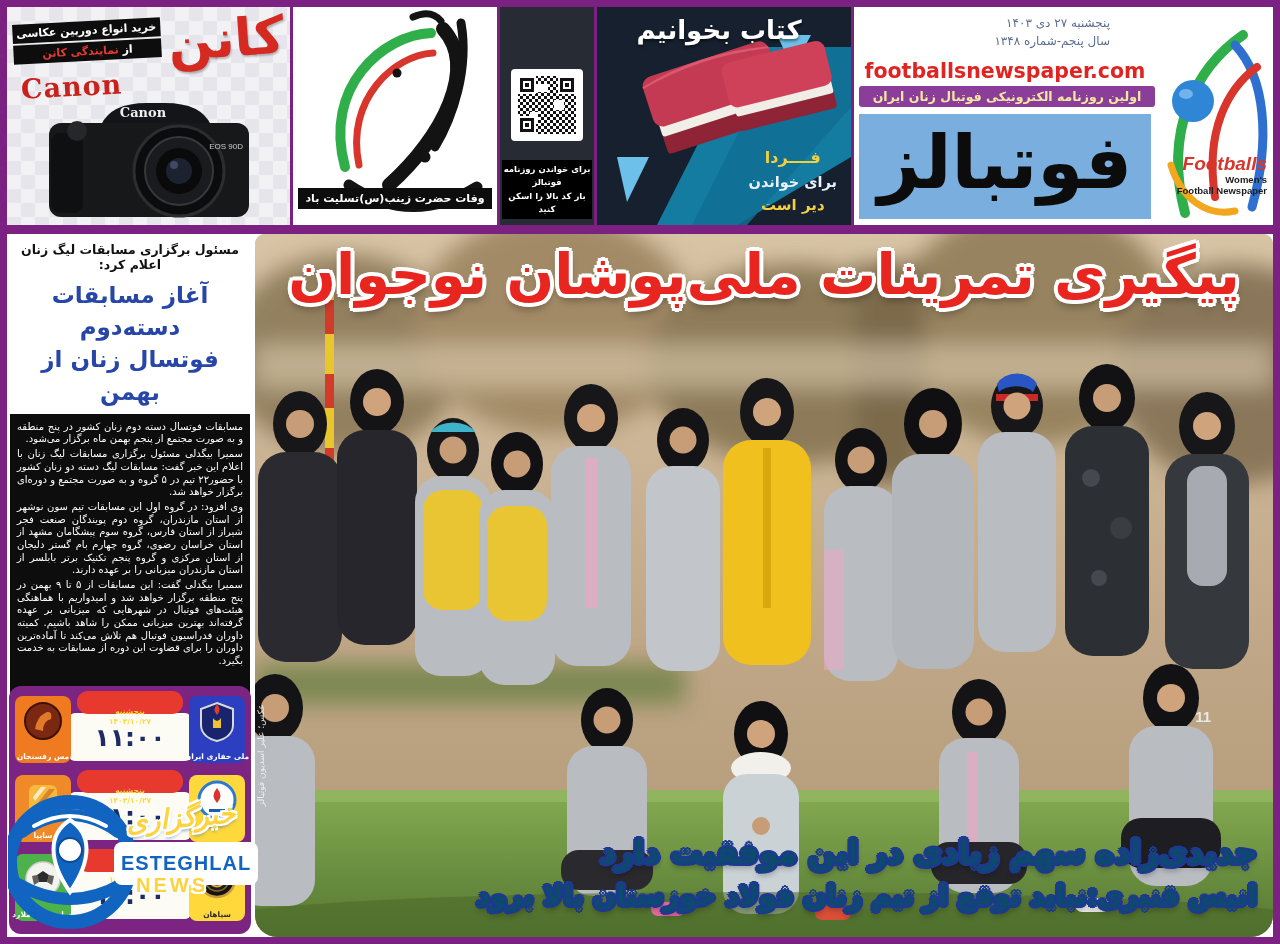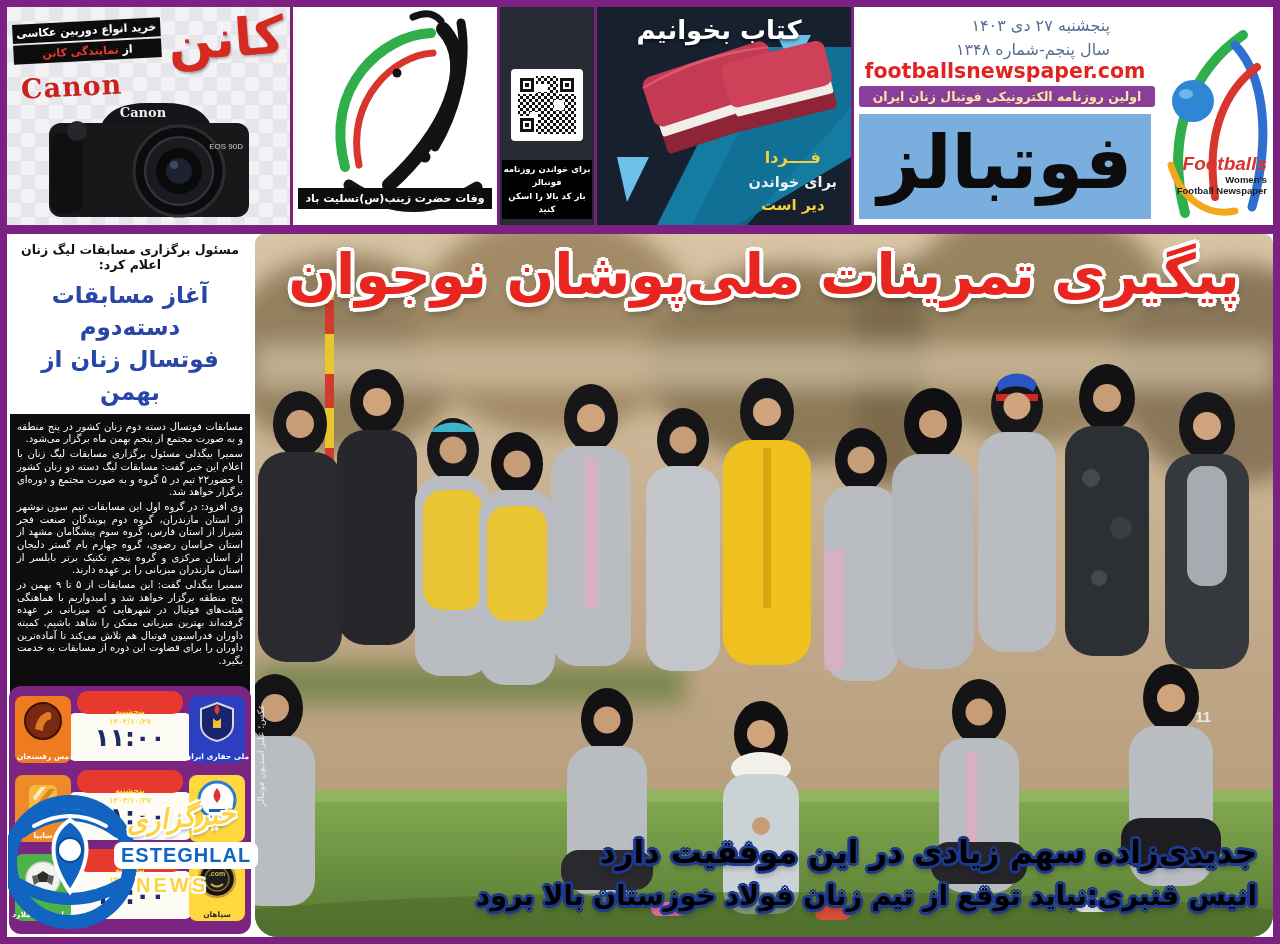--- a/index.html
+++ b/index.html
@@ -29,21 +29,21 @@
   .qr-cap{position:absolute;left:2px;right:2px;bottom:6px;background:#000;color:#fff;font-size:8.5px;font-weight:bold;text-align:center;direction:rtl;line-height:1.55;padding:3px 1px}
 
   .b-books{left:590px;width:254px;background:#16202e}
   .books-title{position:absolute;top:8px;left:0;right:10px;text-align:center;color:#fff;font-size:26px;font-weight:bold;direction:rtl;text-shadow:0 2px 3px rgba(0,0,0,.5);z-index:3}
   .books-tag{position:absolute;right:14px;bottom:8px;text-align:center;direction:rtl;line-height:1.55;z-index:3}
   .books-tag .w1{color:#f4cf3e;font-size:16px;font-weight:bold;letter-spacing:1px}
   .books-tag .w2{color:#eaf2fb;font-size:14.5px;font-weight:bold}
   .books-tag .w3{color:#f4cf3e;font-size:15px;font-weight:bold}
 
   .b-header{left:847px;width:419px;background:#fff}
-  .hdr-date{position:absolute;top:7px;left:4px;width:262px;direction:rtl;text-align:right;color:#5b6d95;font-size:16px;line-height:1.5;padding-right:10px}
+  .hdr-date{position:absolute;top:7px;left:4px;width:262px;direction:rtl;text-align:right;color:#5b6d95;font-size:12px;line-height:1.5;padding-right:10px}
   .hdr-web{position:absolute;top:52px;left:0;width:302px;text-align:center;color:#e02421;font-weight:bold;font-size:20.5px}
   .hdr-tag{position:absolute;top:79px;left:5px;width:296px;background:#8a3e99;color:#f3e9a0;font-size:12.5px;font-weight:bold;text-align:center;direction:rtl;border-radius:3px;padding:3px 0}
   .masthead{position:absolute;top:107px;left:5px;width:292px;height:105px;background:#79aede;display:flex;align-items:center;justify-content:center}
   .masthead-text{font-size:74px;font-weight:900;color:#0c0c0c;line-height:1;margin-top:-10px;direction:rtl}
   .figure-svg{position:absolute;right:0;top:2px;z-index:1}
   .logo-text{position:absolute;right:6px;top:146px;text-align:right;line-height:1.15;z-index:2}
   .lt1{color:#d8352c;font-style:italic;font-weight:900;font-size:19px;font-family:"Liberation Sans",sans-serif}
   .lt2,.lt3{font-size:9.5px;color:#1b1b1b;font-weight:bold;font-family:"Liberation Sans",sans-serif}
 
   .divider{position:absolute;left:0;top:218px;width:1266px;height:9px;background:#7b2182}
@@ -65,30 +65,30 @@
   .tname{font-size:7.5px;font-weight:bold;color:#fff;direction:rtl;white-space:nowrap}
   .tname.dark{color:#2b2b2b}
   .tc-r{right:2px}.tc-l{left:2px}
   .c-blue{background:#2b3fc0}.c-orange{background:#ef7a20}.c-orange2{background:#f08a28}
   .c-yellow{background:#ffd93b}.c-green{background:#4eb24a}
 
   
   .wm{position:absolute;left:0;top:540px;width:250px;height:170px;pointer-events:none;z-index:5}
   .wm-fa{position:absolute;left:118px;top:28px;color:#ffd23f;font-size:27px;font-weight:900;font-style:italic;direction:rtl;transform:rotate(-5deg);
     text-shadow:-2px -2px 0 #fff,2px -2px 0 #fff,-2px 2px 0 #fff,2px 2px 0 #fff,0 3px 4px rgba(21,80,170,.6)}
-  .wm-en{position:absolute;left:106px;top:68px;background:#fff;border-radius:8px;color:#1164c0;font-weight:900;font-size:20px;letter-spacing:1px;padding:2px 7px;font-family:"Liberation Sans",sans-serif}
+  .wm-en{position:absolute;left:106px;top:68px;background:#fff;border-radius:8px;color:#1164c0;font-weight:900;font-size:20px;letter-spacing:1px;padding:10px 7px;font-family:"Liberation Sans",sans-serif}
   .wm-news{position:absolute;left:128px;top:100px;color:#ffd23f;font-weight:900;font-size:20px;letter-spacing:3px;font-family:"Liberation Sans",sans-serif;
     text-shadow:-2px -2px 0 #fff,2px -2px 0 #fff,-2px 2px 0 #fff,2px 2px 0 #fff}
 
   
   .photo{position:absolute;left:248px;top:227px;width:1018px;height:703px;border-radius:10px 10px 22px 22px;overflow:hidden;background:#c3ab8e}
   .scene{position:absolute;left:0;top:0;width:100%;height:100%}
   .ph-headline{position:absolute;left:0;right:0;top:8px;text-align:center;font-size:56px;font-weight:900;color:#e8251f;direction:rtl;z-index:4;
     text-shadow:-3px -3px 0 #fff,3px -3px 0 #fff,-3px 3px 0 #fff,3px 3px 0 #fff,0 -4px 0 #fff,0 4px 0 #fff,-4px 0 0 #fff,4px 0 0 #fff,0 6px 8px rgba(0,0,0,.35)}
-  .cap{position:absolute;right:16px;direction:rtl;font-weight:900;color:#000000;z-index:4;white-space:nowrap;
+  .cap{position:absolute;right:16px;direction:rtl;font-weight:900;color:#0c4a6e;z-index:4;white-space:nowrap;
     text-shadow:-2px -2px 0 #1d3a8f,2px -2px 0 #1d3a8f,-2px 2px 0 #1d3a8f,2px 2px 0 #1d3a8f,0 -3px 0 #1d3a8f,0 3px 0 #1d3a8f,-3px 0 0 #1d3a8f,3px 0 0 #1d3a8f,0 4px 6px rgba(0,0,0,.4)}
   .cap1{top:600px;font-size:31px}
   .cap2{top:646px;font-size:27px}
   .credit{position:absolute;left:1px;top:470px;writing-mode:vertical-rl;transform:rotate(180deg);color:#f0f0f0;font-size:9px;direction:rtl;opacity:.9;z-index:4}
   .jersey{position:absolute;right:62px;top:474px;color:#e8e8e8;font-weight:bold;font-size:15px;z-index:3;font-family:"Liberation Sans",sans-serif}
 </style>
 </head>
 <body>
 
 <div class="page">

